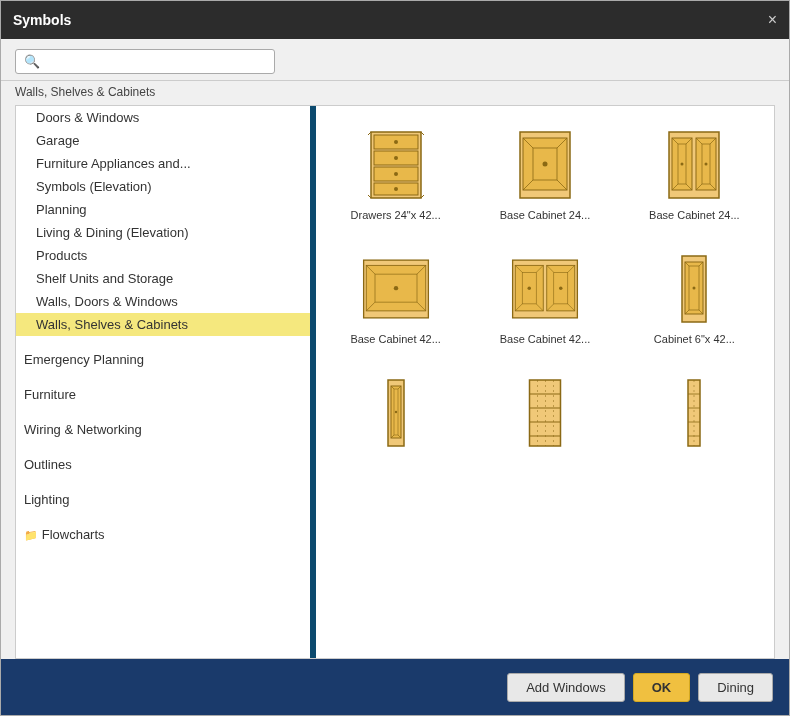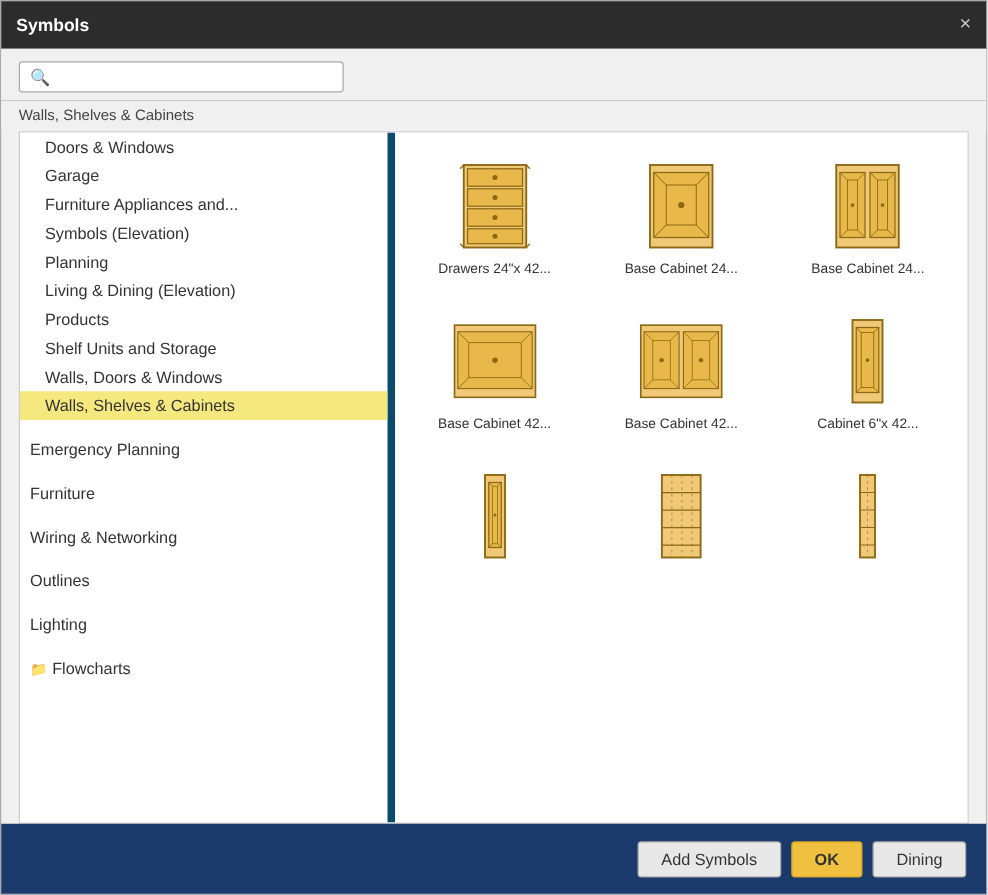--- a/index.html
+++ b/index.html
@@ -389,17 +389,17 @@
             <line x1="9" y1="2" x2="9" y2="68" stroke="#8b6914" stroke-width="0.5" stroke-dasharray="2,3"></line>
           </svg>
         </div>
         <div class="symbol-label"></div>
       </div>
 
     </div>
   </div>
 
   <div class="footer">
-    <button class="btn btn-default">Add Symbols</button>
+    <button class="btn btn-default">Add Windows</button>
     <button class="btn btn-primary">OK</button>
     <button class="btn btn-default">Dining</button>
   </div>
 </div>
 
 </body></html>

